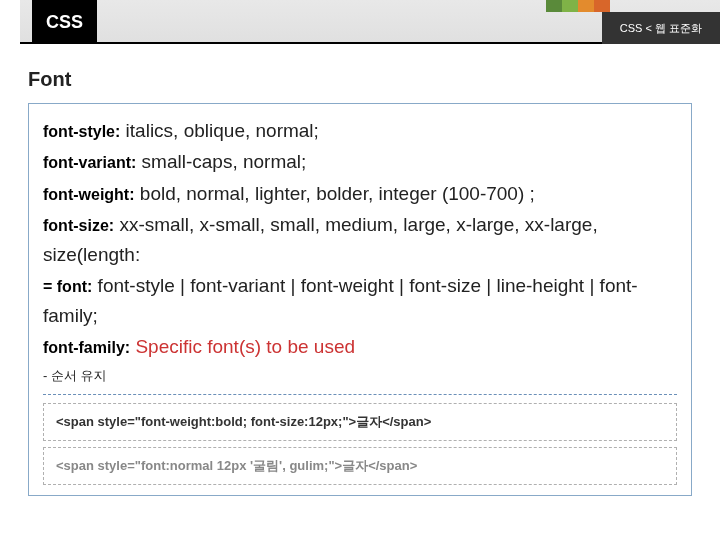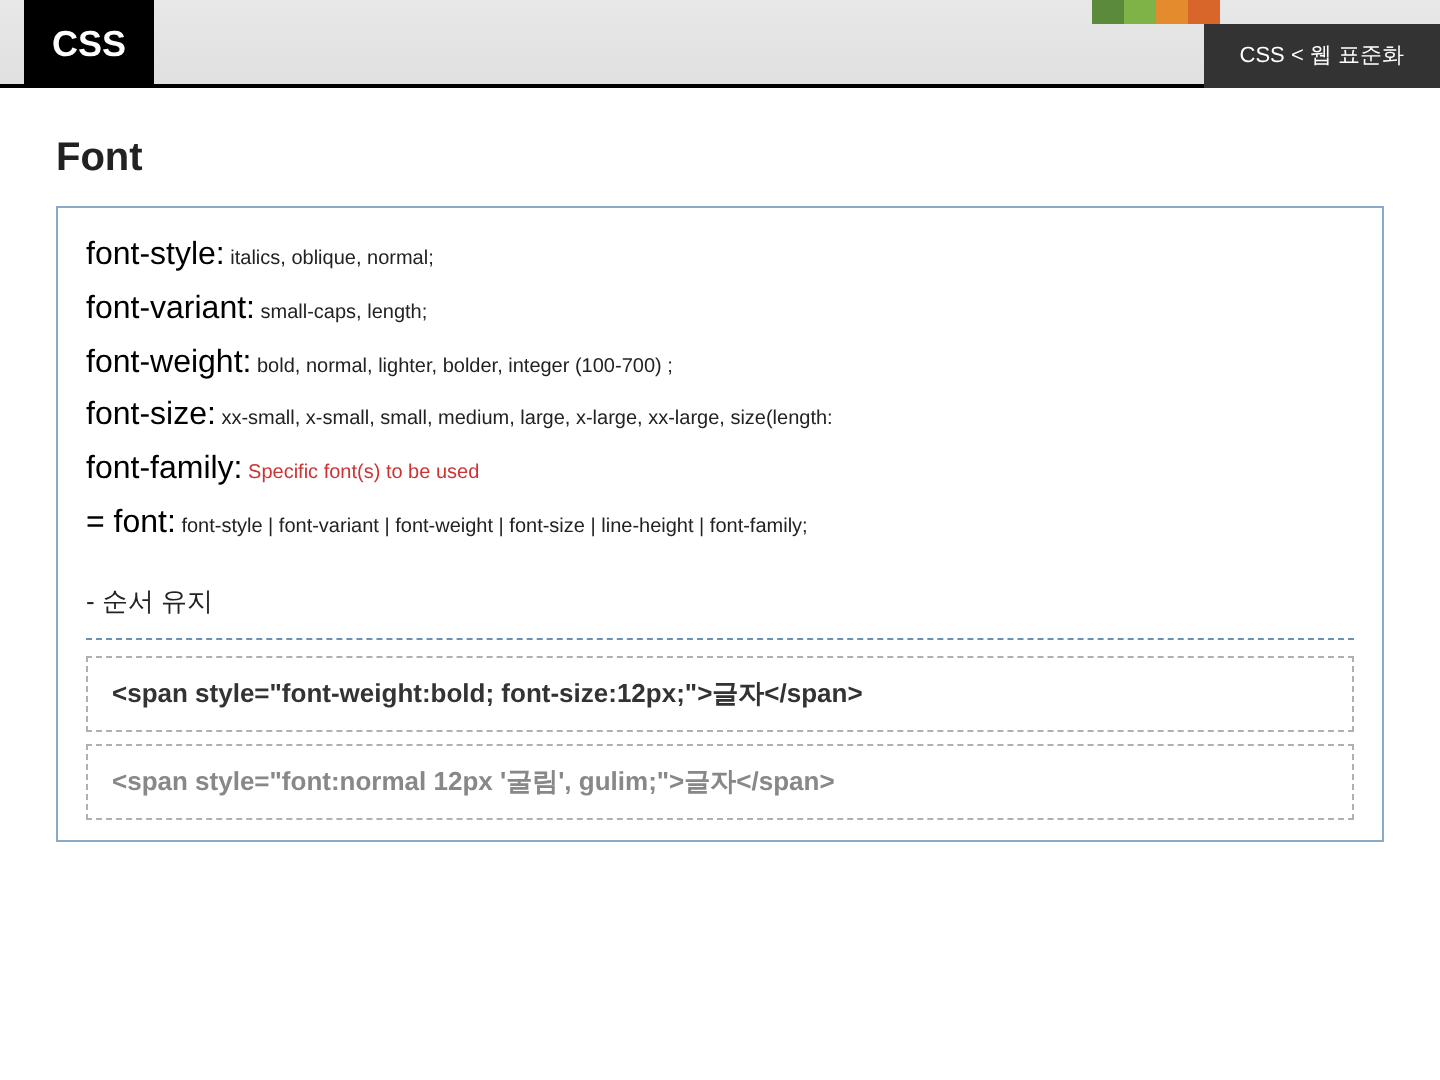--- a/index.html
+++ b/index.html
@@ -8,20 +8,21 @@
     height: 540px;
     background: #fff;
     font-family: "Malgun Gothic", "맑은 고딕", Arial, sans-serif;
     overflow: hidden;
   }
   .header {
     position: relative;
     height: 44px;
     background: linear-gradient(to bottom, #e8e8e8 0%, #e0e0e0 100%);
     border-bottom: 2px solid #000;
+    margin-left: 20px;
   }
   .color-tab {
     position: absolute;
     top: 0;
     right: 110px;
     width: 64px;
     height: 12px;
     display: flex;
   }
   .color-tab > div { flex: 1; }
@@ -62,30 +63,30 @@
   .content-box {
     margin: 0 28px;
     border: 1px solid #88a9c8;
     padding: 12px 14px 10px 14px;
     font-size: 13.5px;
     line-height: 1.55;
     color: #222;
   }
   .prop-line { margin-bottom: 2px; }
   .prop-name {
-    font-weight: 400;
+    font-weight: 700;
     font-size: 16px;
     color: #000;
   }
   .prop-val {
-    font-size: 10px;
+    font-size: 19px;
   }
   .red { color: #cc3333; }
   .eq-line { margin-top: 2px; }
-  .note { font-size: 13px; margin-top: 16px; }
+  .note { font-size: 13px; margin-top: 4px; }
   .dashed-sep {
     border: none;
     border-top: 1.5px dashed #6a8fb8;
     margin: 8px 0;
   }
   .example {
     border: 1.5px dashed #b0b0b0;
     border-left: 1.5px dashed #b0b0b0;
     border-right: 1.5px dashed #b0b0b0;
     padding: 8px 12px;
@@ -115,37 +116,37 @@
 
 <h1 class="section-title">Font</h1>
 
 <div class="content-box">
 
   <div class="prop-line">
     <span class="prop-name">font-style:</span><span class="prop-val"> italics, oblique, normal;</span>
   </div>
 
   <div class="prop-line">
-    <span class="prop-name">font-variant:</span><span class="prop-val"> small-caps, length;</span>
+    <span class="prop-name">font-variant:</span><span class="prop-val"> small-caps, normal;</span>
   </div>
 
   <div class="prop-line">
     <span class="prop-name">font-weight:</span><span class="prop-val"> bold, normal, lighter, bolder, integer (100-700) ;</span>
   </div>
 
   <div class="prop-line">
     <span class="prop-name">font-size:</span><span class="prop-val"> xx-small, x-small, small, medium, large, x-large, xx-large,  size(length:</span>
   </div>
 
+  <div class="prop-line eq-line">
+    <span class="prop-name">= font:</span><span class="prop-val"> font-style | font-variant | font-weight | font-size | line-height | font-family;</span>
+  </div>
+
   <div class="prop-line">
     <span class="prop-name">font-family:</span><span class="prop-val red"> Specific font(s) to be used</span>
-  </div>
-
-  <div class="prop-line eq-line">
-    <span class="prop-name">= font:</span><span class="prop-val"> font-style | font-variant | font-weight | font-size | line-height | font-family;</span>
   </div>
 
   <div class="note">- 순서 유지</div>
 
   <hr class="dashed-sep">
 
   <div class="example">&lt;span style="font-weight:bold; font-size:12px;"&gt;글자&lt;/span&gt;</div>
 
   <div class="example gray">&lt;span style="font:normal 12px '굴림', gulim;"&gt;글자&lt;/span&gt;</div>
 

